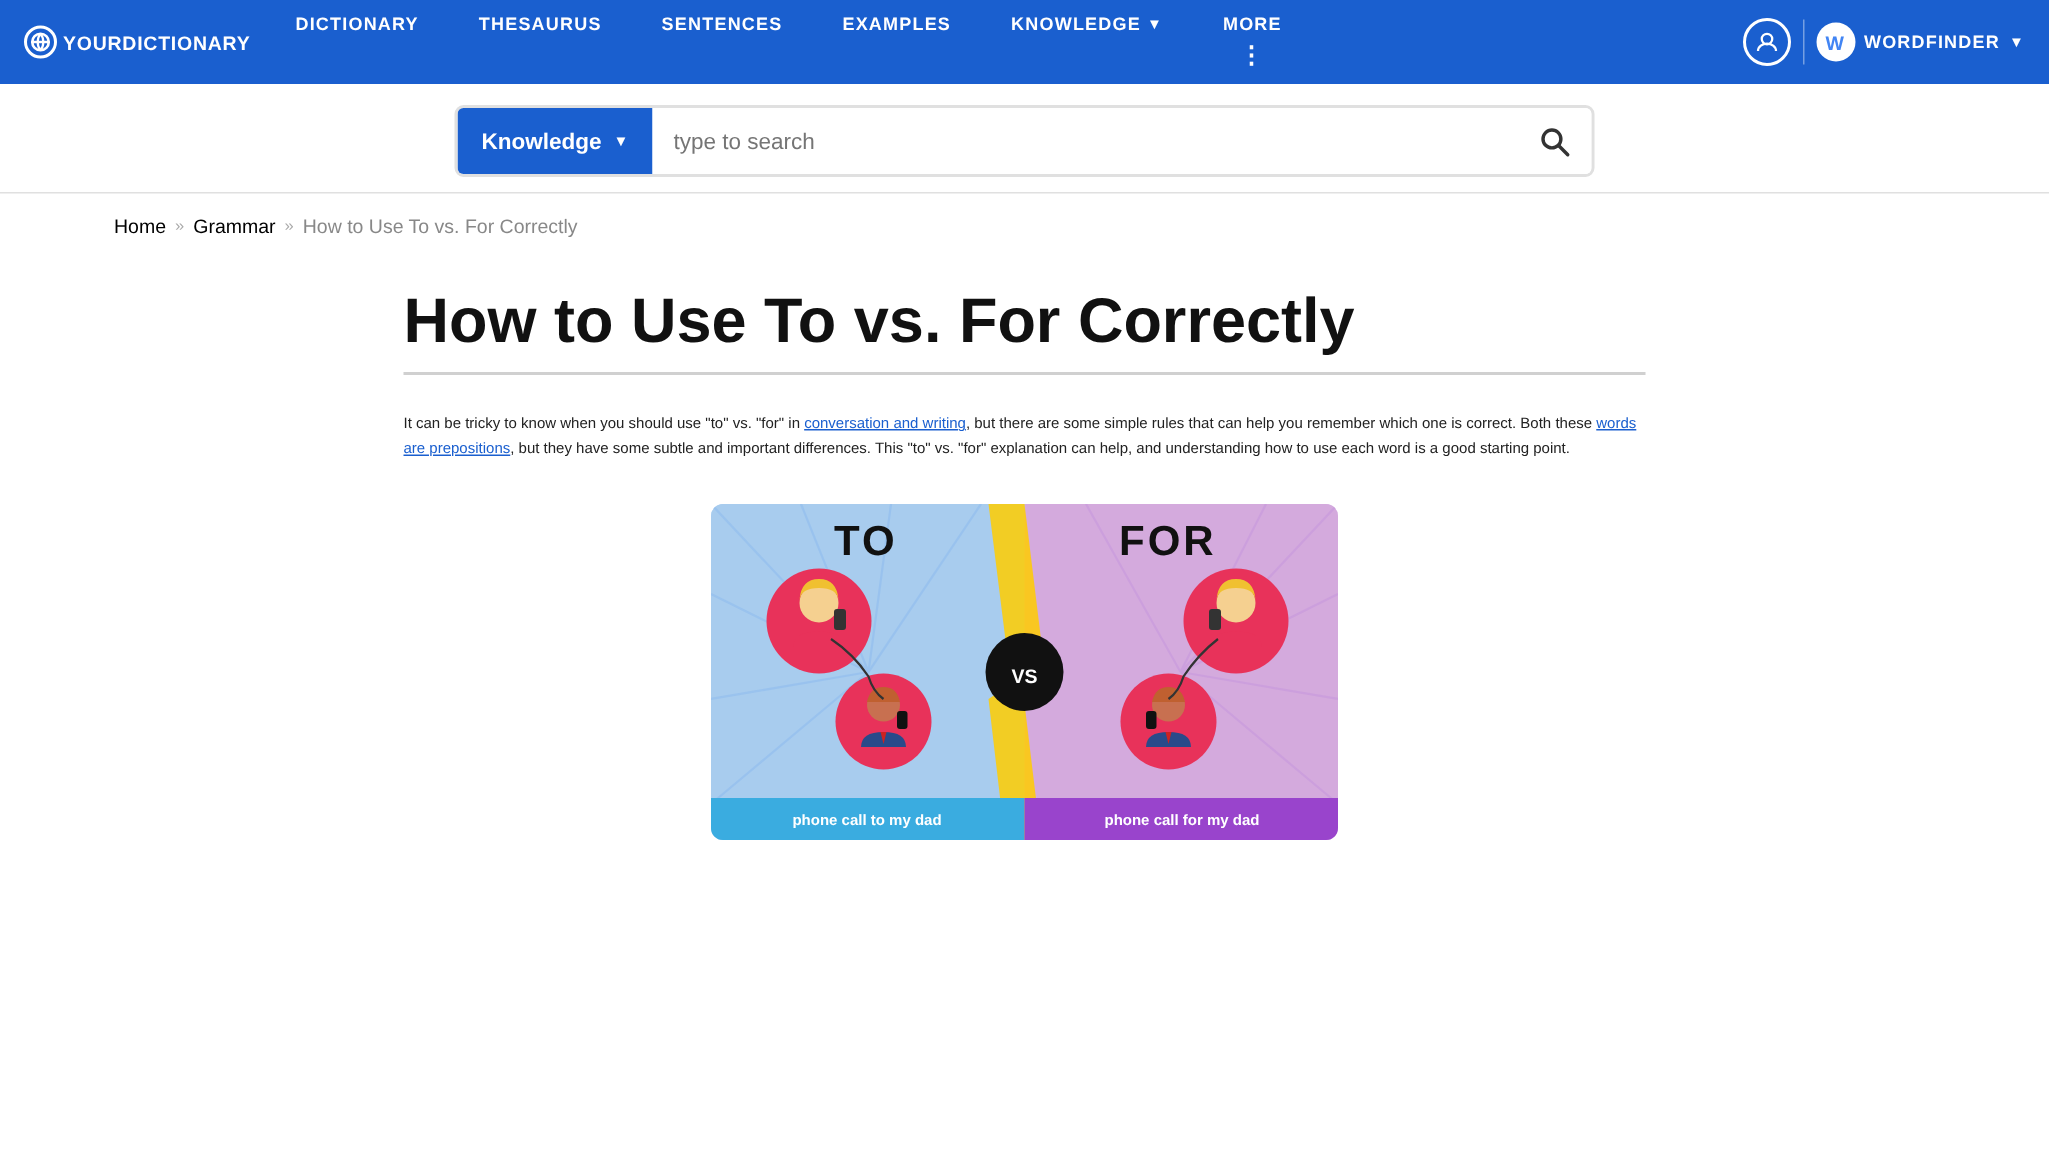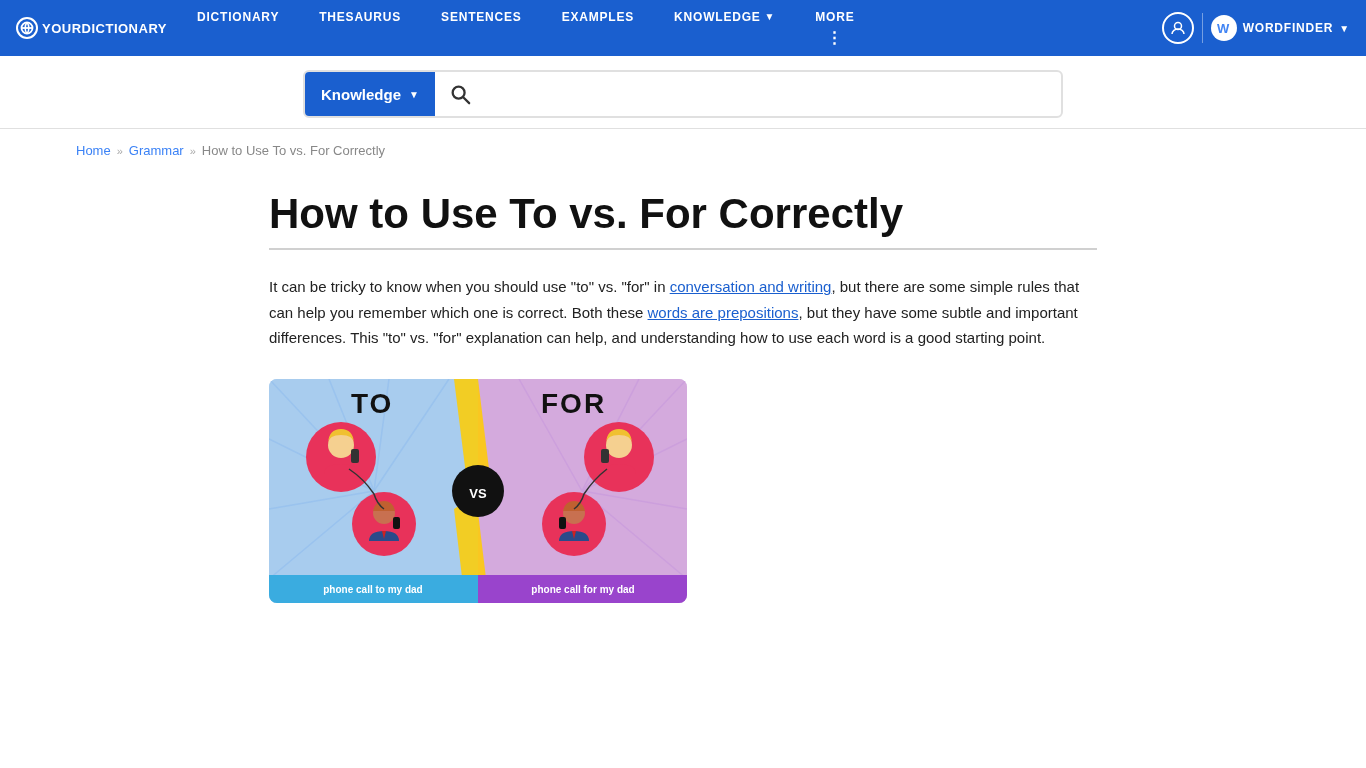--- a/index.html
+++ b/index.html
@@ -164,21 +164,21 @@
     
     .breadcrumb {
       padding: 14px 76px;
       font-size: 13px;
       color: #888;
       display: flex;
       align-items: center;
       gap: 6px;
     }
     .breadcrumb a {
-      color: #3b82f6;
+      color: #000000;
       text-decoration: none;
     }
     .breadcrumb-sep { color: #aaa; font-size: 11px; }
 
     
     .main-content {
       max-width: 980px;
       margin: 0 auto;
       padding: 0 76px 40px 76px;
     }
@@ -189,33 +189,33 @@
       margin-top: 18px;
       margin-bottom: 10px;
       line-height: 1.15;
     }
     .article-divider {
       border: none;
       border-top: 2px solid #d0d0d0;
       margin-bottom: 24px;
     }
     .article-intro {
-      font-size: 15px;
+      font-size: 10px;
       line-height: 1.7;
       color: #222;
       margin-bottom: 28px;
     }
     .article-intro a {
       color: #1a5fcf;
     }
 
     
     .article-image-wrapper {
       display: flex;
-      justify-content: flex-start;
+      justify-content: center;
       margin-top: 10px;
     }
     .article-image-box {
       width: 418px;
       height: 224px;
       border-radius: 8px;
       overflow: hidden;
       position: relative;
       background: linear-gradient(90deg, #b3d4f5 50%, #e0c8f0 50%);
     }
@@ -275,20 +275,21 @@
     <span class="chevron">▼</span>
   </div>
 </nav>
 
 <div class="search-bar-section">
   <div class="search-bar-wrapper">
     <button class="search-category-btn">
       <span>Knowledge</span>
       <span class="chevron">▼</span>
     </button>
+    <input class="search-input" type="text" placeholder="type to search" style="">
     <button class="search-btn">
       <svg class="search-icon-svg" viewBox="0 0 24 24" fill="none" stroke="#333" stroke-width="2.5" stroke-linecap="round">
         <circle cx="10.5" cy="10.5" r="6.5"></circle>
         <line x1="15.5" y1="15.5" x2="22" y2="22"></line>
       </svg>
     </button>
   </div>
 </div>
 
 <div class="breadcrumb">

